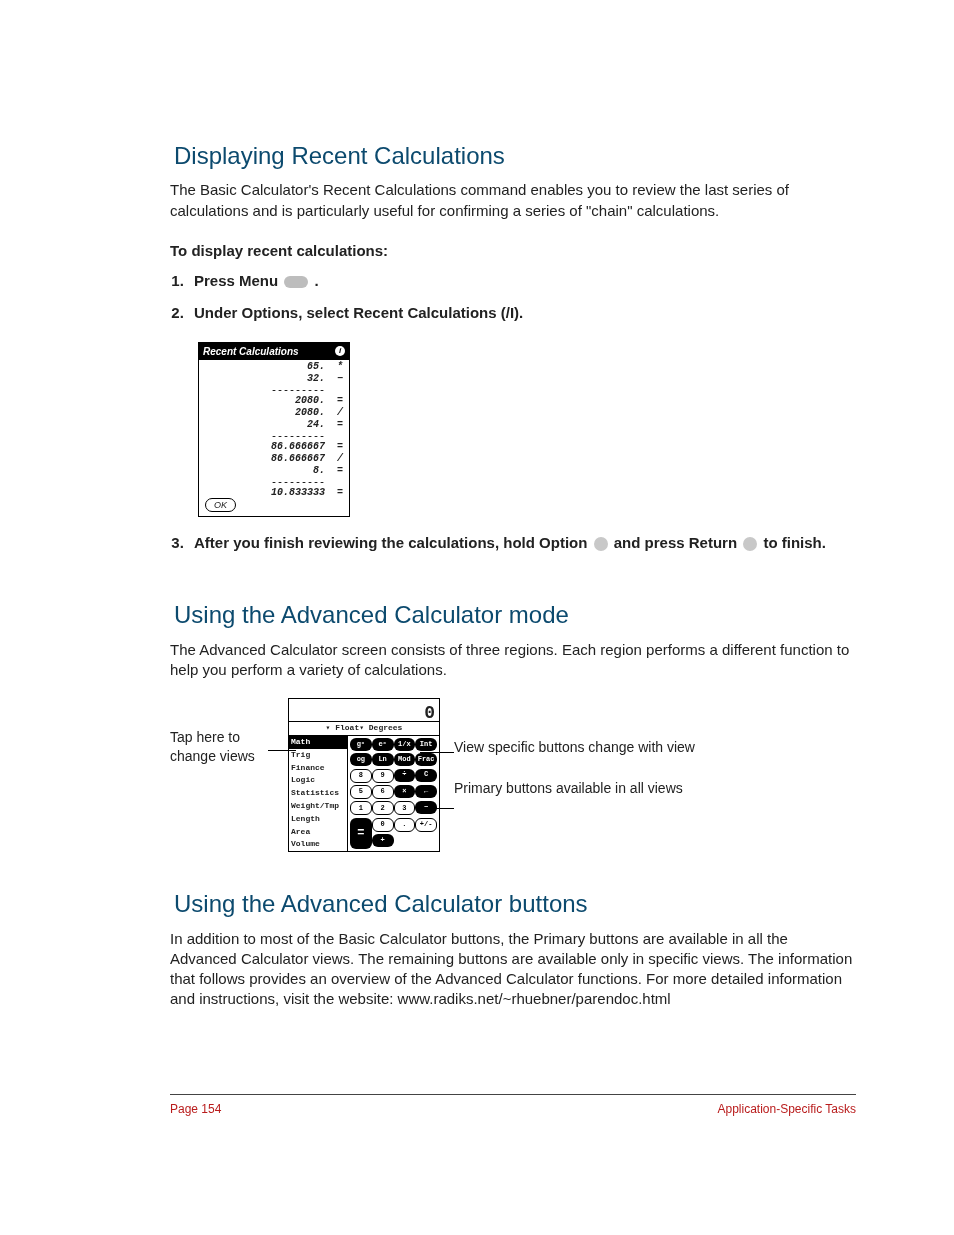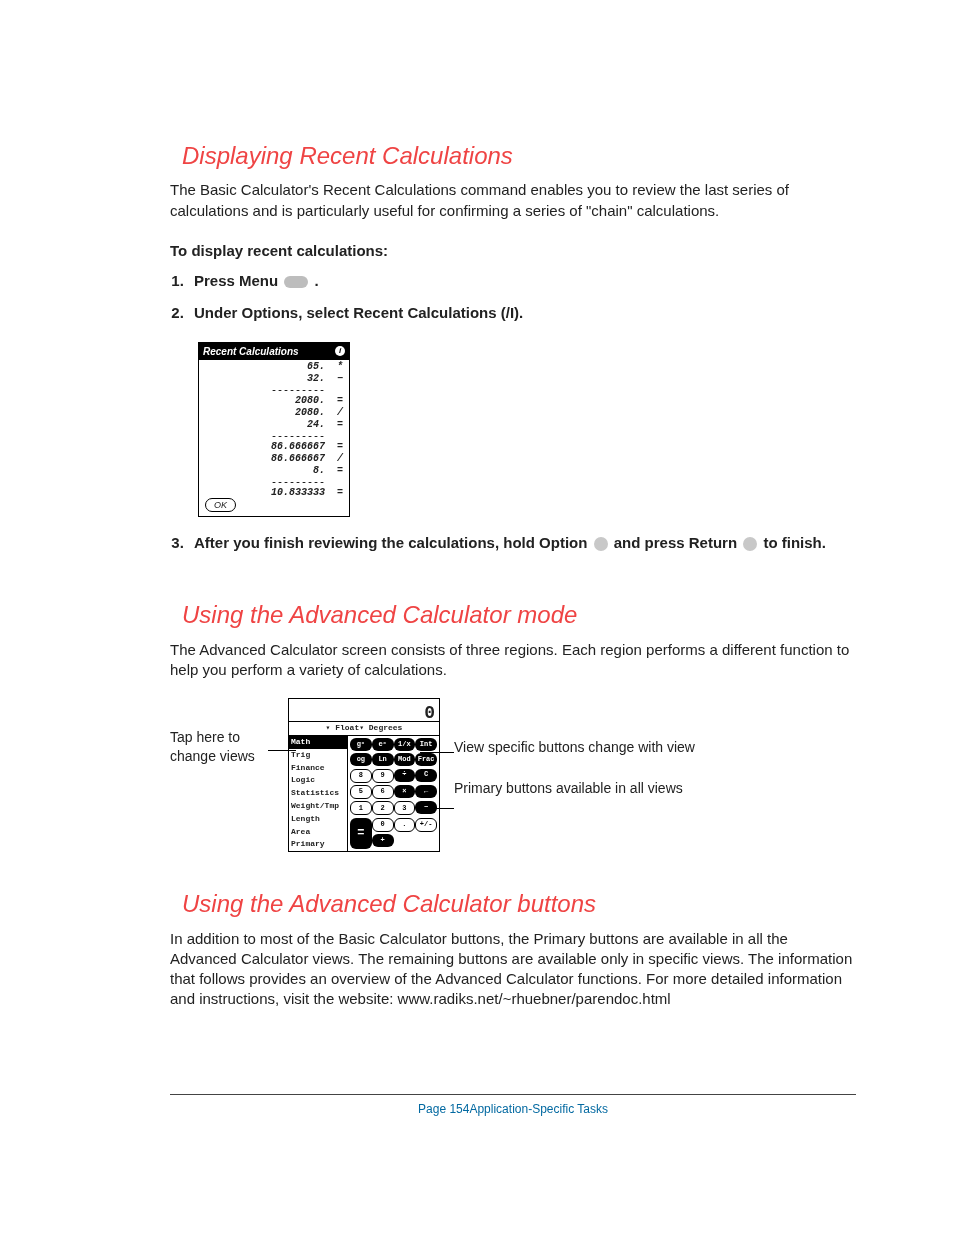--- a/index.html
+++ b/index.html
@@ -14,23 +14,22 @@
   .page {
     width: 954px;
     height: 1235px;
     position: relative;
     box-sizing: border-box;
     padding: 140px 98px 0 170px;
   }
   h2 {
     font-weight: 400;
     font-size: 24px;
-    margin: 0 0 8px 12px;
-    color: #ef4444;
-    font-style: italic;
+    margin: 0 0 8px 4px;
+    color: #0c4a6e;
   }
   p { margin: 0 0 14px 0; }
   .intro { margin-bottom: 20px; }
   .bold { font-weight: 600; margin: 6px 0 8px 0; }
   ol {
     margin: 0 0 8px 0;
     padding-left: 18px;
   }
   li { padding: 2px 0 10px 6px; font-weight: bold; }
   .inline-ico {
@@ -173,23 +172,23 @@
   .adv-right .lead2 { position: absolute; left: -34px; top: 110px; width: 34px; height: 1px; background: #000; }
 
   .sect { margin-top: 36px; }
 
   .footer {
     position: absolute;
     left: 170px; right: 98px;
     bottom: 118px;
     border-top: 1px solid #444;
     padding-top: 6px;
-    display: flex; justify-content: center;
+    display: flex; justify-content: space-between;
     font-size: 12px;
-    color: #0369a1;
+    color: #b91c1c;
   }
 </style>
 </head>
 <body>
 
 <div class="page">
 
   <h2>Displaying Recent Calculations</h2>
   <p class="intro">The Basic Calculator's Recent Calculations command enables you to review the last series of calculations and is particularly useful for confirming a series of "chain" calculations.</p>
 
@@ -286,21 +285,21 @@
         <div class="calc-body">
           <div class="menu" id="calc-menu">
               <div class="sel">Math</div>
               <div>Trig</div>
               <div>Finance</div>
               <div>Logic</div>
               <div>Statistics</div>
               <div>Weight/Tmp</div>
               <div>Length</div>
               <div>Area</div>
-              <div>Primary</div>
+              <div>Volume</div>
             </div>
           <div class="grid" id="calc-grid">
               <div class="btn">gˣ</div>
               <div class="btn">eˣ</div>
               <div class="btn">1/x</div>
               <div class="btn">Int</div>
               <div class="btn">og</div>
               <div class="btn">Ln</div>
               <div class="btn">Mod</div>
               <div class="btn">Frac</div>

